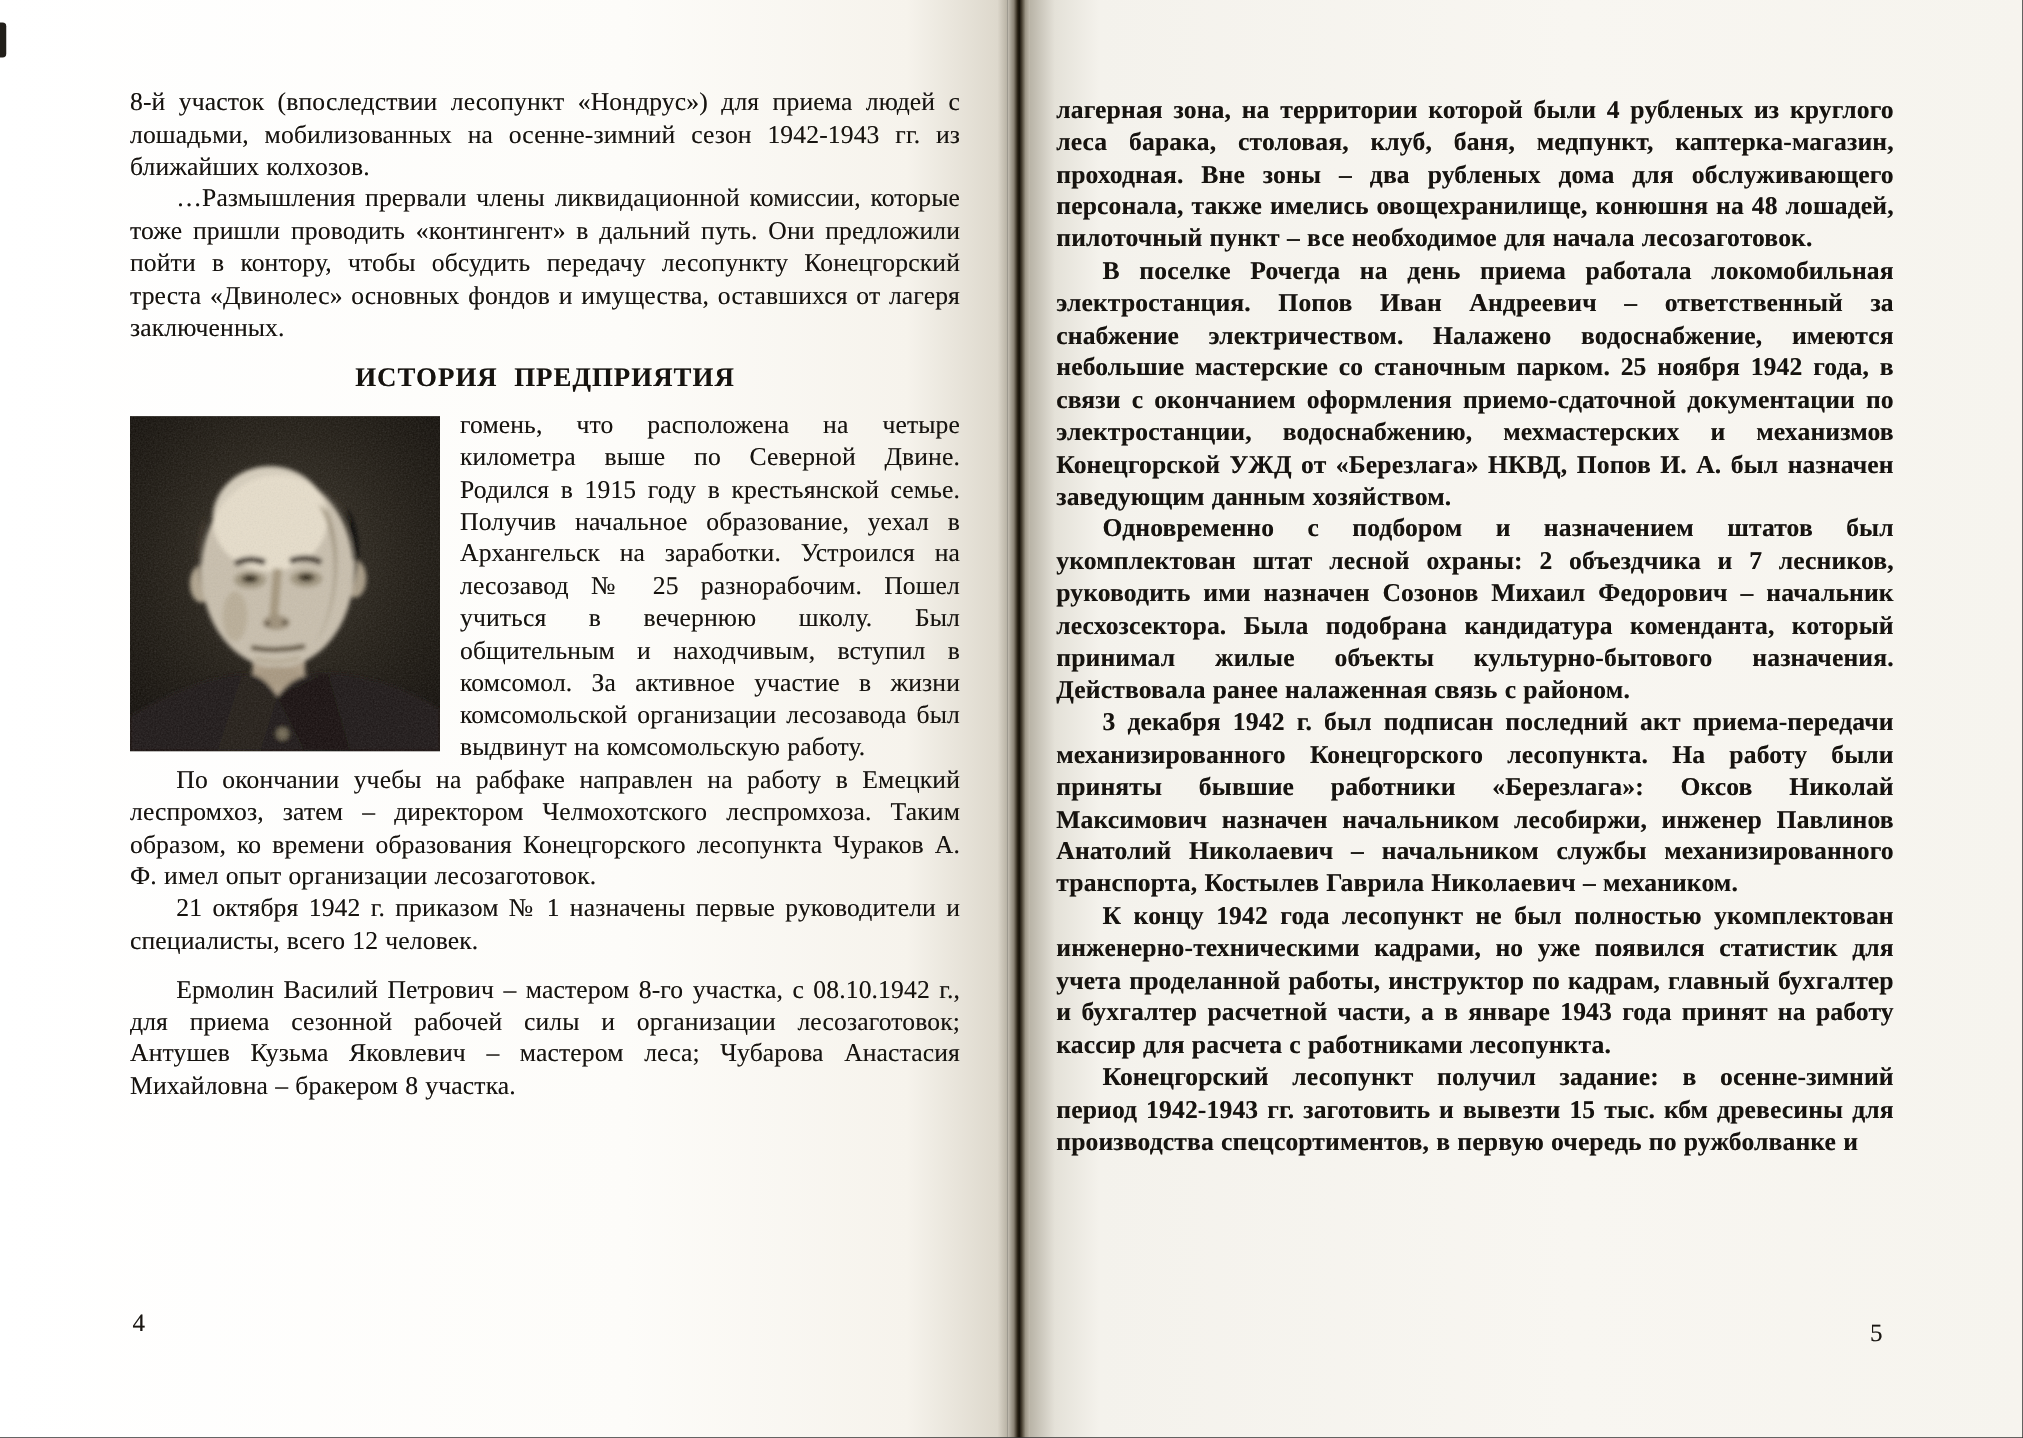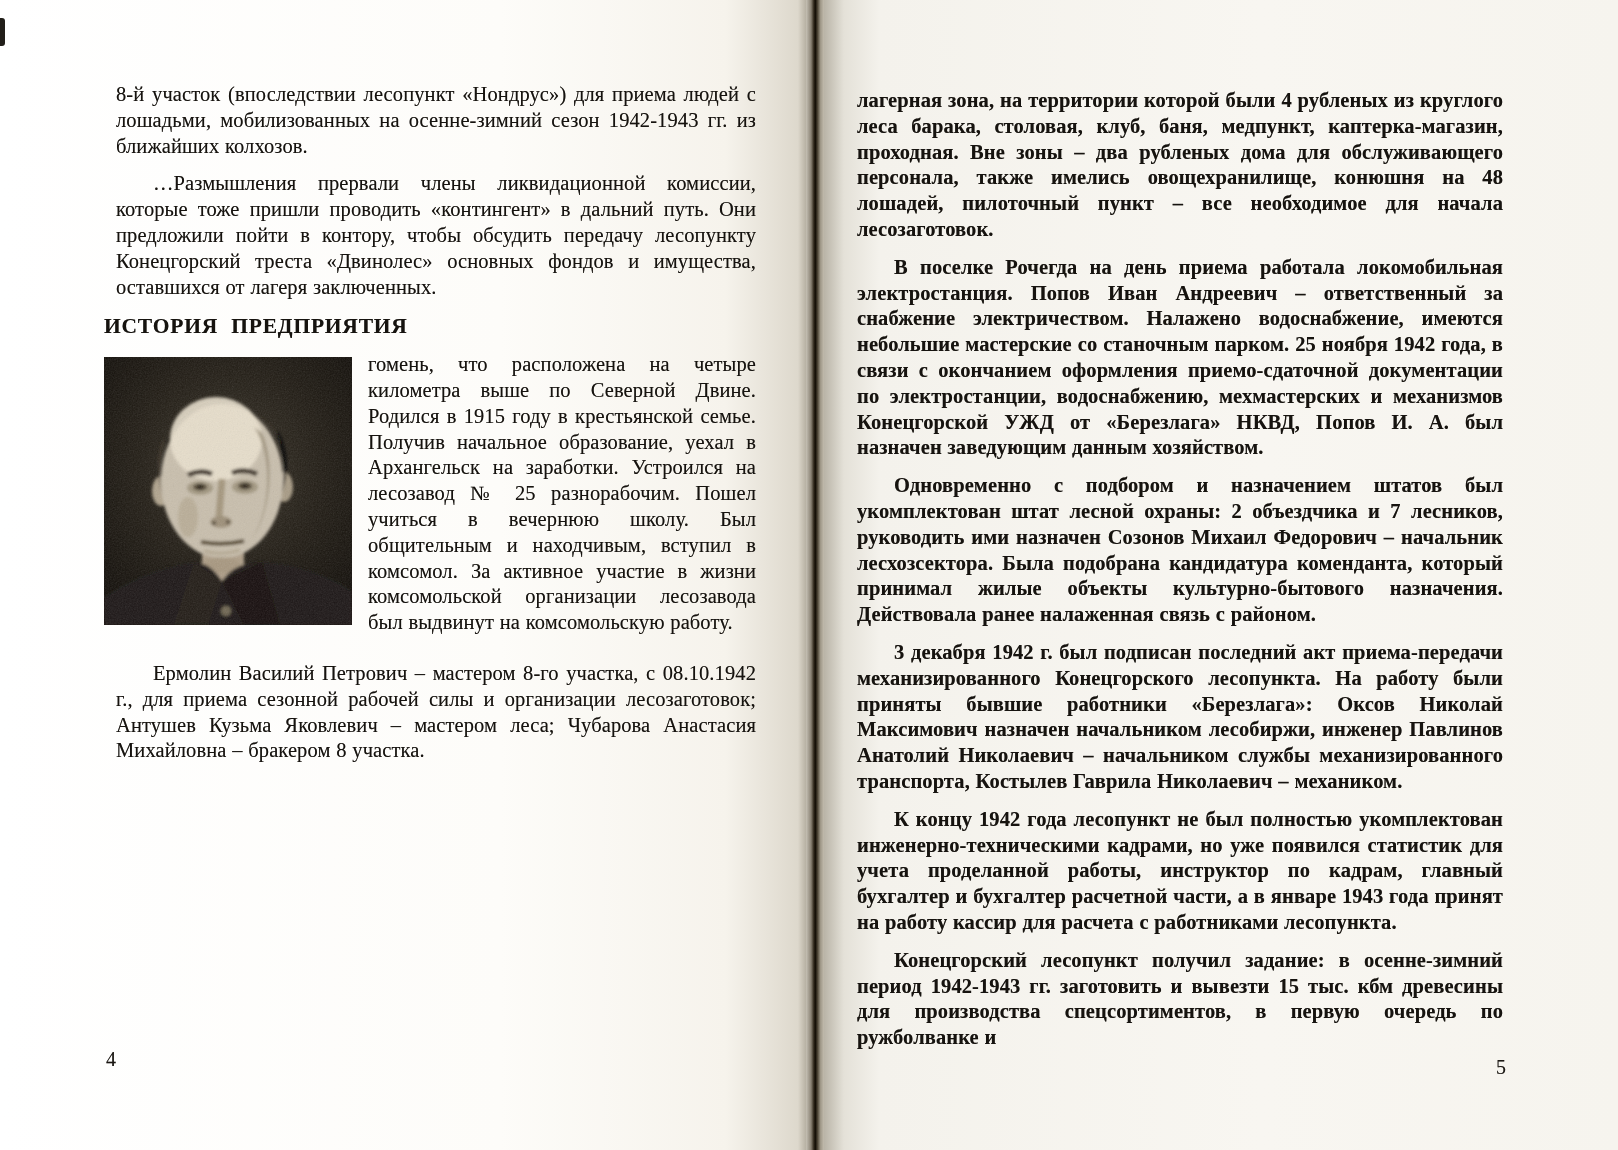--- a/index.html
+++ b/index.html
@@ -28,26 +28,26 @@
     background:#211e19;border-radius:0 3px 3px 0;
   }
   .col{
     position:absolute;text-align:justify;
     font-size:20.5px;line-height:25.8px;
     letter-spacing:0.1px;word-spacing:0.5px;
     text-shadow:0 0 0.5px rgba(20,16,10,0.45);
   }
   .col-left{left:104px;top:70px;width:664px;}
   .col-right{left:21px;top:76px;width:670px;}
-  .col p{margin:12px;}
+  .col p{margin:0;}
   .ind{text-indent:37px;}
   .lead{text-align-last:justify;}
   .gap-before{margin-top:13px !important;}
   h2.heading{
-    margin:14px 0 12px;text-align:left;text-indent:0;
+    margin:14px 0 12px;text-align:center;text-indent:0;
     font-size:21.5px;font-weight:bold;letter-spacing:0.8px;word-spacing:7px;
   }
   .photo{
     float:left;width:248px;height:268px;margin:5px 16px 2px 0;
     background:#17130e;overflow:hidden;
   }
   .photo svg{display:block;}
   .flow::after{content:"";display:block;clear:both;}
   .pagenum{
     position:absolute;font-size:20px;color:#1a1713;
@@ -130,20 +130,22 @@
               <path d="M90 206 L118 224 L104 268 L70 268 Z" fill="#241e16"></path>
               <path d="M158 205 L118 224 L140 268 L176 268 Z" fill="#16110c"></path>
               <circle cx="122" cy="254" r="5" fill="#80755f" opacity="0.85"></circle>
             </g>
             <rect width="248" height="268" filter="url(#grain)" opacity="0.16"></rect>
           </svg>
         </figure>
         <p>гомень, что расположена на четыре километра выше по Северной Двине. Родился в 1915 году в крестьянской семье. Получив начальное образование, уехал в Архангельск на заработки. Устроился на лесозавод № 25 разнорабочим. Пошел учиться в вечернюю школу. Был общительным и находчивым, вступил в комсомол. За активное участие в жизни комсомольской организации лесозавода был выдвинут на комсомольскую работу.</p>
       </div>
 
+      <p class="ind">По окончании учебы на рабфаке направлен на работу в Емецкий леспромхоз, затем – директором Челмохотского леспромхоза. Таким образом, ко времени образования Конецгорского лесопункта Чураков А. Ф. имел опыт организации лесозаготовок.</p>
+      <p class="ind">21 октября 1942 г. приказом № 1 назначены первые руководители и специалисты, всего 12 человек.</p>
       <p class="ind gap-before">Ермолин Василий Петрович – мастером 8-го участка, с 08.10.1942 г., для приема сезонной рабочей силы и организации лесозаготовок; Антушев Кузьма Яковлевич – мастером леса; Чубарова Анастасия Михайловна – бракером 8 участка.</p>
     </div>
   </div>
 
   <div class="gutter"></div>
 
   <div class="page page-right">
     <div class="col col-right">
       <p>лагерная зона, на территории которой были 4 рубленых из круглого леса барака, столовая, клуб, баня, медпункт, каптерка-магазин, проходная. Вне зоны – два рубленых дома для обслуживающего персонала, также имелись овощехранилище, конюшня на 48 лошадей, пилоточный пункт – все необходимое для начала лесозаготовок.</p>
       <p class="ind">В поселке Рочегда на день приема работала локомобильная электростанция. Попов Иван Андреевич – ответственный за снабжение электричеством. Налажено водоснабжение, имеются небольшие мастерские со станочным парком. 25 ноября 1942 года, в связи с окончанием оформления приемо-сдаточной документации по электростанции, водоснабжению, мехмастерских и механизмов Конецгорской УЖД от «Березлага» НКВД, Попов И. А. был назначен заведующим данным хозяйством.</p>

